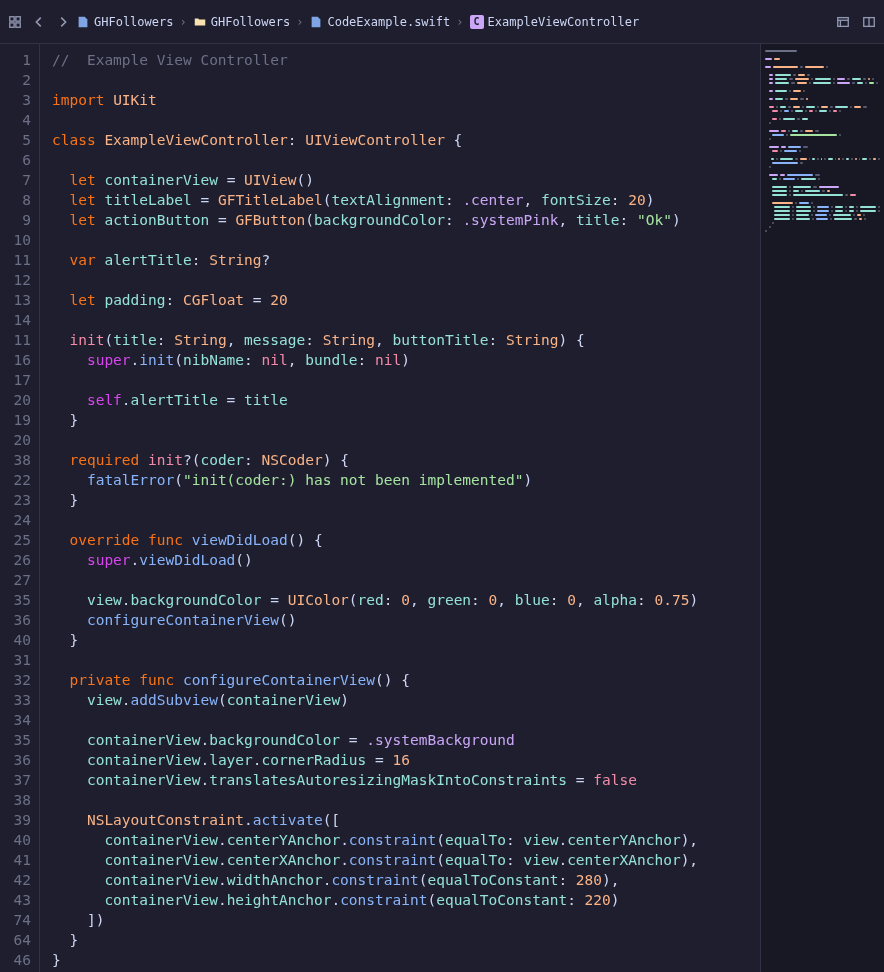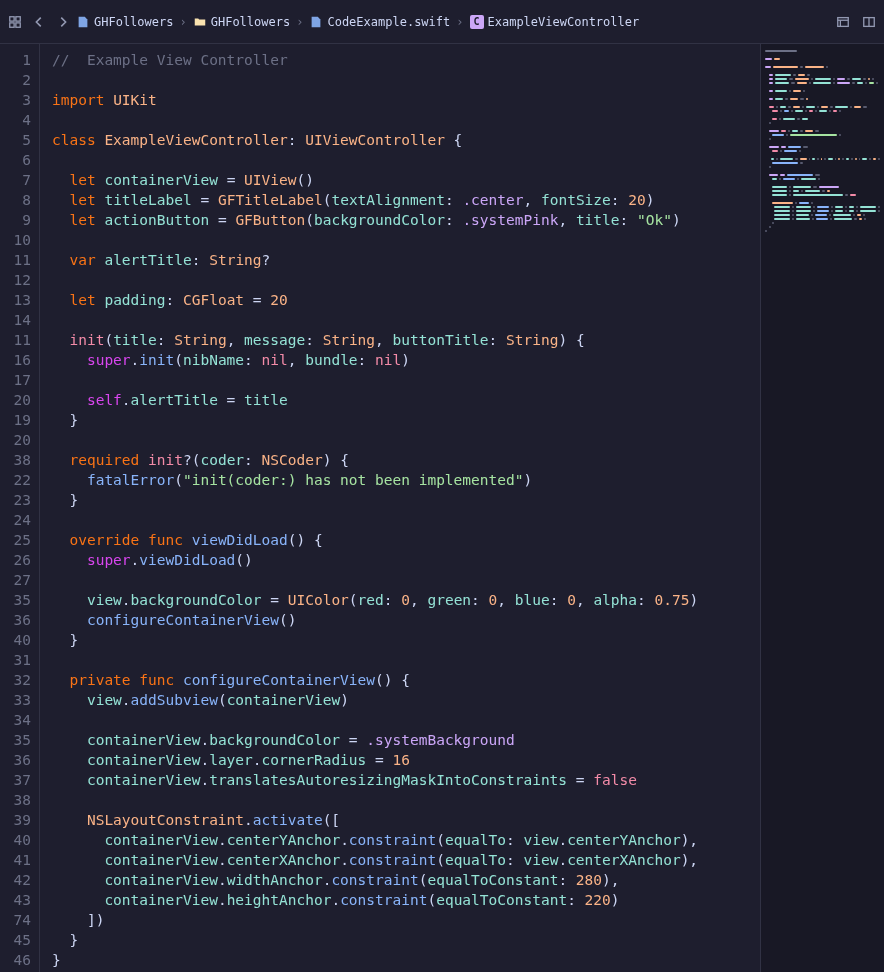--- a/index.html
+++ b/index.html
@@ -211,21 +211,21 @@
         <div class="ln">35</div>
         <div class="ln">36</div>
         <div class="ln">37</div>
         <div class="ln">38</div>
         <div class="ln">39</div>
         <div class="ln">40</div>
         <div class="ln">41</div>
         <div class="ln">42</div>
         <div class="ln">43</div>
         <div class="ln">74</div>
-        <div class="ln">45</div>
+        <div class="ln">64</div>
         <div class="ln">46</div>
         <div class="ln">47</div>
       </div>
     <div class="code" id="code"><div class="line"><span class="c-comment">//  Example View Controller</span></div><div class="line"></div><div class="line"><span class="c-keyword">import</span><span> </span><span class="c-type">UIKit</span></div><div class="line"></div><div class="line"><span class="c-keyword">class</span><span> </span><span class="c-type">ExampleViewController</span><span class="c-punct">: </span><span class="c-type">UIViewController</span><span> </span><span class="c-punct">{</span></div><div class="line"></div><div class="line"><span>  </span><span class="c-keyword">let</span><span> </span><span class="c-prop">containerView</span><span> = </span><span class="c-type">UIView</span><span class="c-punct">()</span></div><div class="line"><span>  </span><span class="c-keyword">let</span><span> </span><span class="c-prop">titleLabel</span><span> = </span><span class="c-type">GFTitleLabel</span><span class="c-punct">(</span><span class="c-param">textAlignment</span><span class="c-punct">: </span><span class="c-enum">.center</span><span class="c-punct">, </span><span class="c-param">fontSize</span><span class="c-punct">: </span><span class="c-num">20</span><span class="c-punct">)</span></div><div class="line"><span>  </span><span class="c-keyword">let</span><span> </span><span class="c-prop">actionButton</span><span> = </span><span class="c-type">GFButton</span><span class="c-punct">(</span><span class="c-param">backgroundColor</span><span class="c-punct">: </span><span class="c-enum">.systemPink</span><span class="c-punct">, </span><span class="c-param">title</span><span class="c-punct">: </span><span class="c-string">"Ok"</span><span class="c-punct">)</span></div><div class="line"></div><div class="line"><span>  </span><span class="c-keyword">var</span><span> </span><span class="c-prop">alertTitle</span><span class="c-punct">: </span><span class="c-type">String</span><span class="c-punct">?</span></div><div class="line"></div><div class="line"><span>  </span><span class="c-keyword">let</span><span> </span><span class="c-prop">padding</span><span class="c-punct">: </span><span class="c-type">CGFloat</span><span> = </span><span class="c-num">20</span></div><div class="line"></div><div class="line"><span>  </span><span class="c-keyword2">init</span><span class="c-punct">(</span><span class="c-param">title</span><span class="c-punct">: </span><span class="c-type">String</span><span class="c-punct">, </span><span class="c-param">message</span><span class="c-punct">: </span><span class="c-type">String</span><span class="c-punct">, </span><span class="c-param">buttonTitle</span><span class="c-punct">: </span><span class="c-type">String</span><span class="c-punct">) {</span></div><div class="line"><span>    </span><span class="c-self">super</span><span class="c-punct">.</span><span class="c-func">init</span><span class="c-punct">(</span><span class="c-param">nibName</span><span class="c-punct">: </span><span class="c-const">nil</span><span class="c-punct">, </span><span class="c-param">bundle</span><span class="c-punct">: </span><span class="c-const">nil</span><span class="c-punct">)</span></div><div class="line"></div><div class="line"><span>    </span><span class="c-self">self</span><span class="c-punct">.</span><span class="c-prop">alertTitle</span><span> = </span><span class="c-prop">title</span></div><div class="line"><span>  </span><span class="c-punct">}</span></div><div class="line"></div><div class="line"><span>  </span><span class="c-keyword">required</span><span> </span><span class="c-keyword2">init</span><span class="c-punct">?(</span><span class="c-param">coder</span><span class="c-punct">: </span><span class="c-type">NSCoder</span><span class="c-punct">) {</span></div><div class="line"><span>    </span><span class="c-func">fatalError</span><span class="c-punct">(</span><span class="c-string">"init(coder:) has not been implemented"</span><span class="c-punct">)</span></div><div class="line"><span>  </span><span class="c-punct">}</span></div><div class="line"></div><div class="line"><span>  </span><span class="c-keyword">override</span><span> </span><span class="c-keyword">func</span><span> </span><span class="c-func">viewDidLoad</span><span class="c-punct">() {</span></div><div class="line"><span>    </span><span class="c-self">super</span><span class="c-punct">.</span><span class="c-func">viewDidLoad</span><span class="c-punct">()</span></div><div class="line"></div><div class="line"><span>    </span><span class="c-prop">view</span><span class="c-punct">.</span><span class="c-prop">backgroundColor</span><span> = </span><span class="c-type">UIColor</span><span class="c-punct">(</span><span class="c-param">red</span><span class="c-punct">: </span><span class="c-num">0</span><span class="c-punct">, </span><span class="c-param">green</span><span class="c-punct">: </span><span class="c-num">0</span><span class="c-punct">, </span><span class="c-param">blue</span><span class="c-punct">: </span><span class="c-num">0</span><span class="c-punct">, </span><span class="c-param">alpha</span><span class="c-punct">: </span><span class="c-num">0.75</span><span class="c-punct">)</span></div><div class="line"><span>    </span><span class="c-func">configureContainerView</span><span class="c-punct">()</span></div><div class="line"><span>  </span><span class="c-punct">}</span></div><div class="line"></div><div class="line"><span>  </span><span class="c-keyword">private</span><span> </span><span class="c-keyword">func</span><span> </span><span class="c-func">configureContainerView</span><span class="c-punct">() {</span></div><div class="line"><span>    </span><span class="c-prop">view</span><span class="c-punct">.</span><span class="c-func">addSubview</span><span class="c-punct">(</span><span class="c-prop">containerView</span><span class="c-punct">)</span></div><div class="line"></div><div class="line"><span>    </span><span class="c-prop">containerView</span><span class="c-punct">.</span><span class="c-prop">backgroundColor</span><span> = </span><span class="c-enum">.systemBackground</span></div><div class="line"><span>    </span><span class="c-prop">containerView</span><span class="c-punct">.</span><span class="c-prop">layer</span><span class="c-punct">.</span><span class="c-prop">cornerRadius</span><span> = </span><span class="c-num">16</span></div><div class="line"><span>    </span><span class="c-prop">containerView</span><span class="c-punct">.</span><span class="c-prop">translatesAutoresizingMaskIntoConstraints</span><span> = </span><span class="c-const">false</span></div><div class="line"></div><div class="line"><span>    </span><span class="c-type">NSLayoutConstraint</span><span class="c-punct">.</span><span class="c-func">activate</span><span class="c-punct">([</span></div><div class="line"><span>      </span><span class="c-prop">containerView</span><span class="c-punct">.</span><span class="c-prop">centerYAnchor</span><span class="c-punct">.</span><span class="c-func">constraint</span><span class="c-punct">(</span><span class="c-param">equalTo</span><span class="c-punct">: </span><span class="c-prop">view</span><span class="c-punct">.</span><span class="c-prop">centerYAnchor</span><span class="c-punct">),</span></div><div class="line"><span>      </span><span class="c-prop">containerView</span><span class="c-punct">.</span><span class="c-prop">centerXAnchor</span><span class="c-punct">.</span><span class="c-func">constraint</span><span class="c-punct">(</span><span class="c-param">equalTo</span><span class="c-punct">: </span><span class="c-prop">view</span><span class="c-punct">.</span><span class="c-prop">centerXAnchor</span><span class="c-punct">),</span></div><div class="line"><span>      </span><span class="c-prop">containerView</span><span class="c-punct">.</span><span class="c-prop">widthAnchor</span><span class="c-punct">.</span><span class="c-func">constraint</span><span class="c-punct">(</span><span class="c-param">equalToConstant</span><span class="c-punct">: </span><span class="c-num">280</span><span class="c-punct">),</span></div><div class="line"><span>      </span><span class="c-prop">containerView</span><span class="c-punct">.</span><span class="c-prop">heightAnchor</span><span class="c-punct">.</span><span class="c-func">constraint</span><span class="c-punct">(</span><span class="c-param">equalToConstant</span><span class="c-punct">: </span><span class="c-num">220</span><span class="c-punct">)</span></div><div class="line"><span>    </span><span class="c-punct">])</span></div><div class="line"><span>  </span><span class="c-punct">}</span></div><div class="line"><span class="c-punct">}</span></div><div class="line"></div></div>
   </div>
   <div class="minimap" id="minimap">
       <div class="mline">
         <div class="seg" style="width: 32.4px; background: rgb(108, 112, 134);"></div>
       </div>
       <div class="mline"></div>

